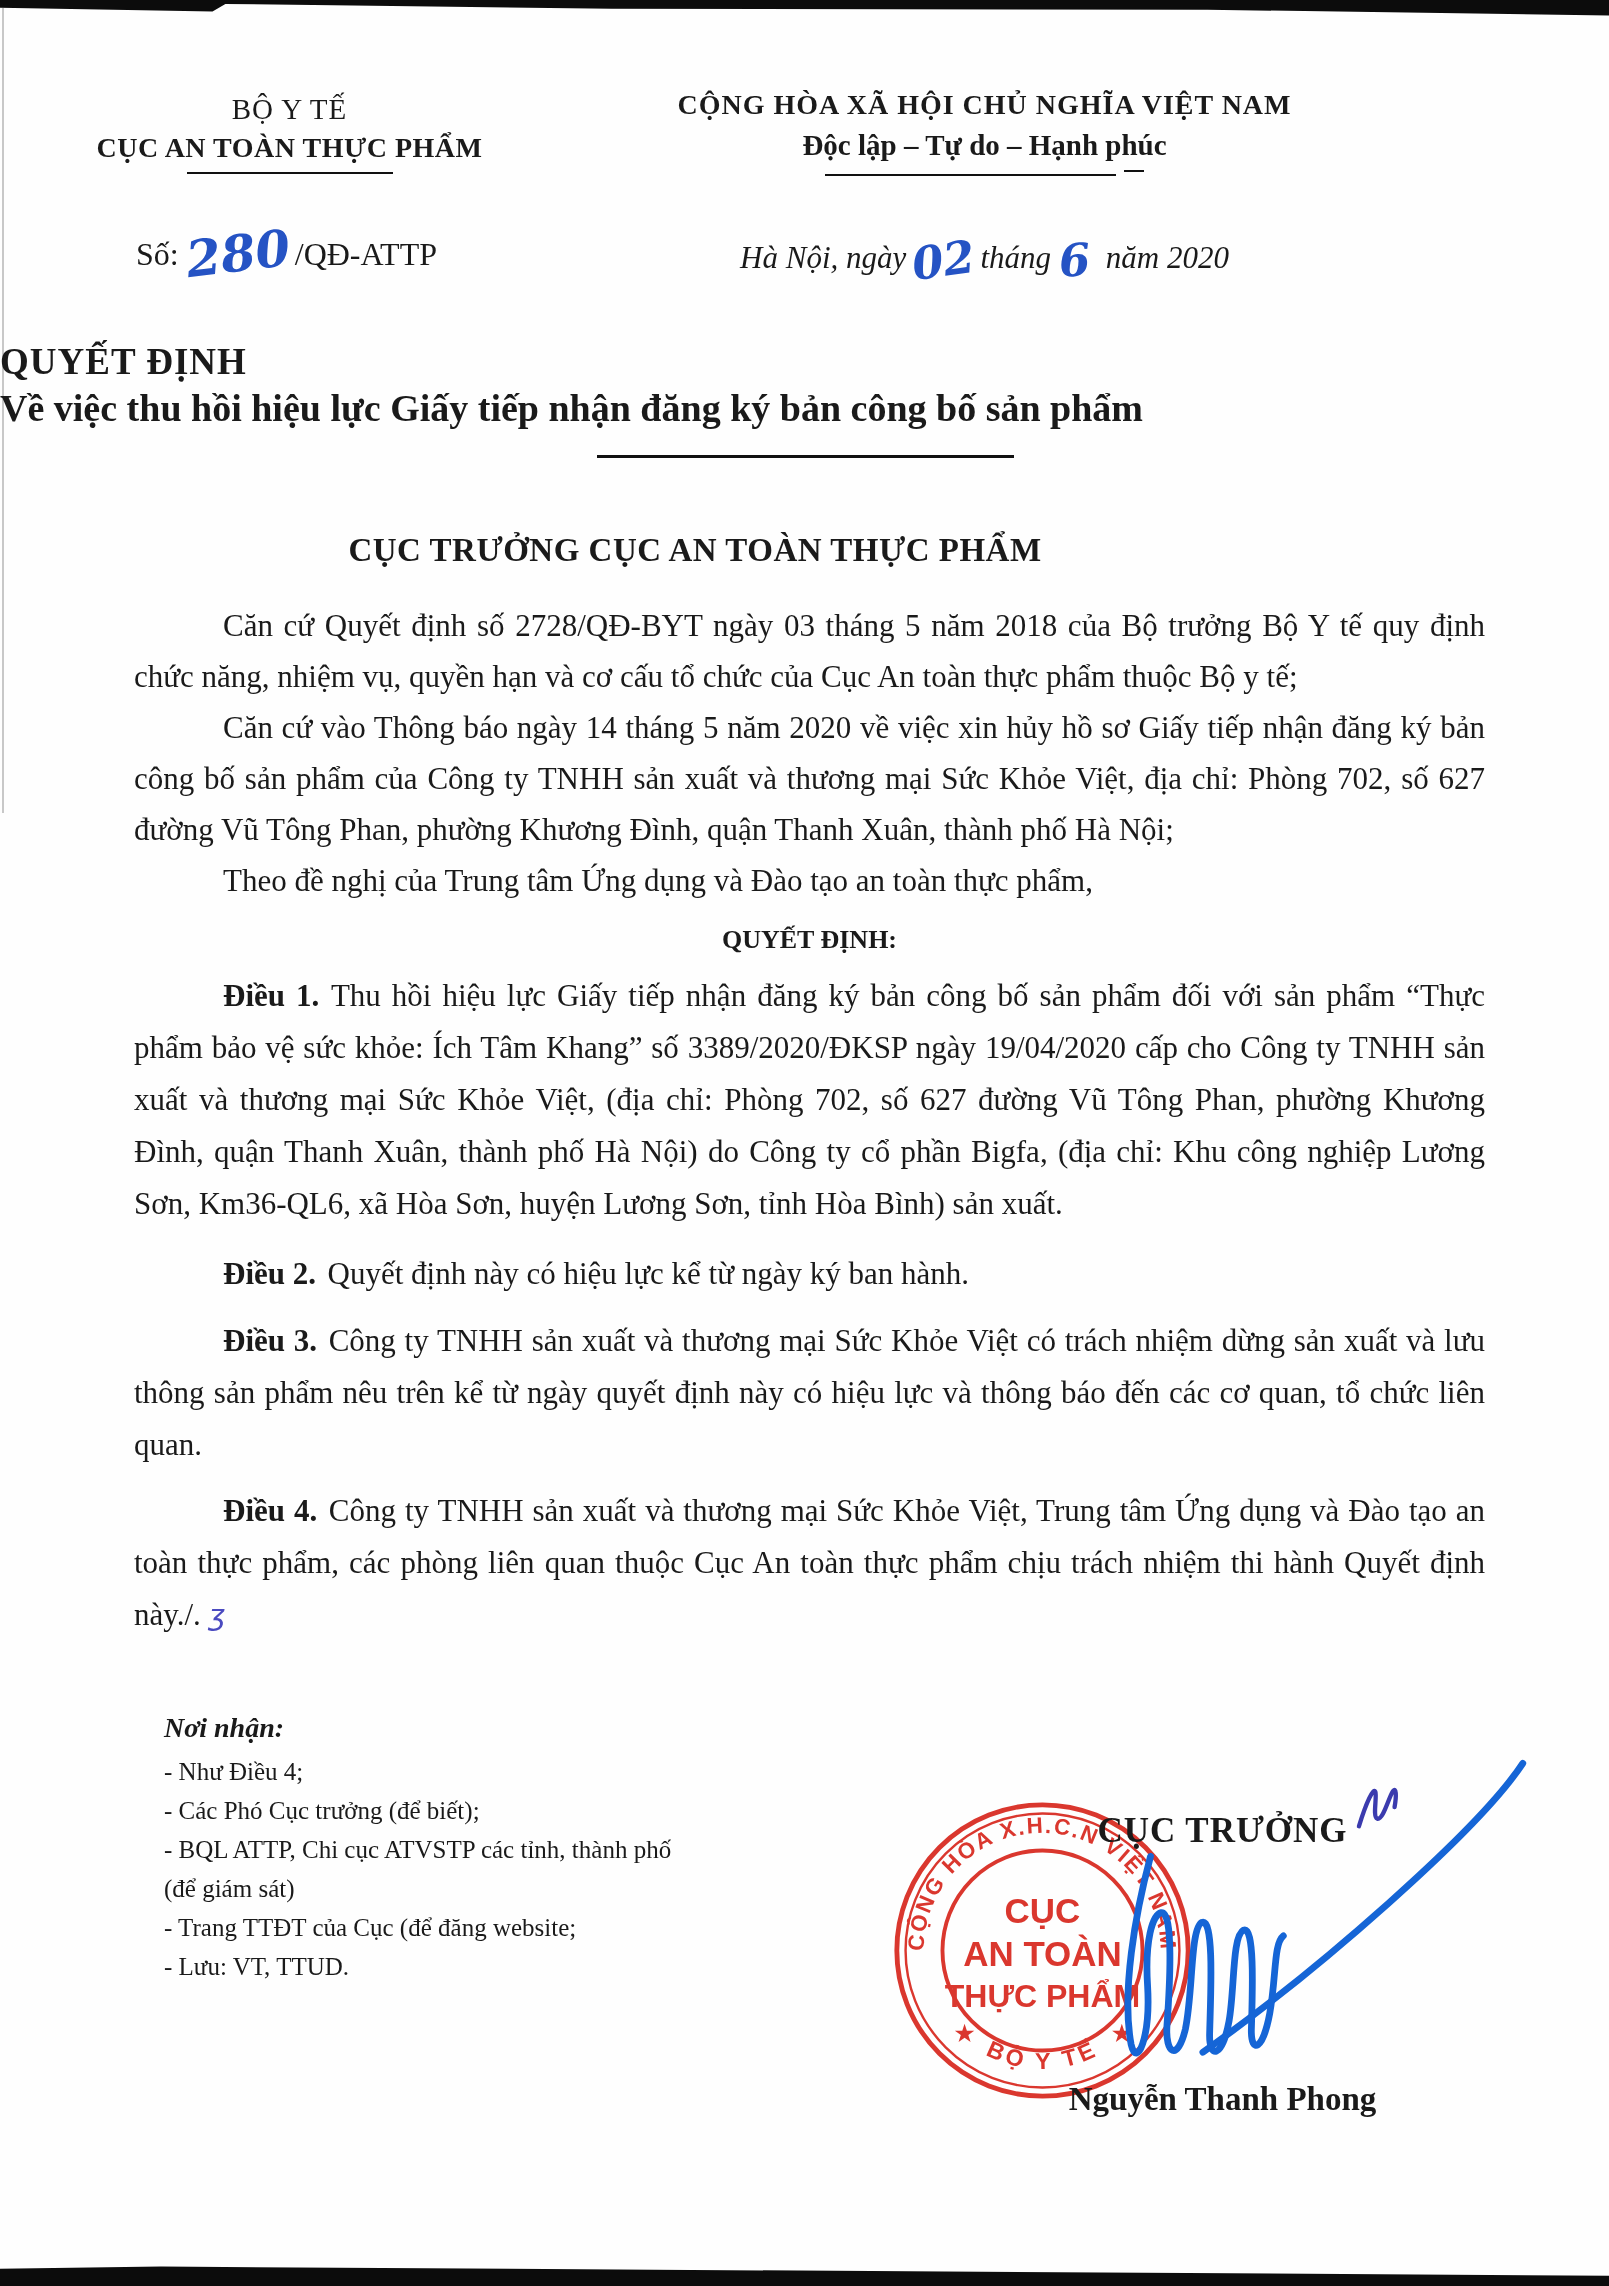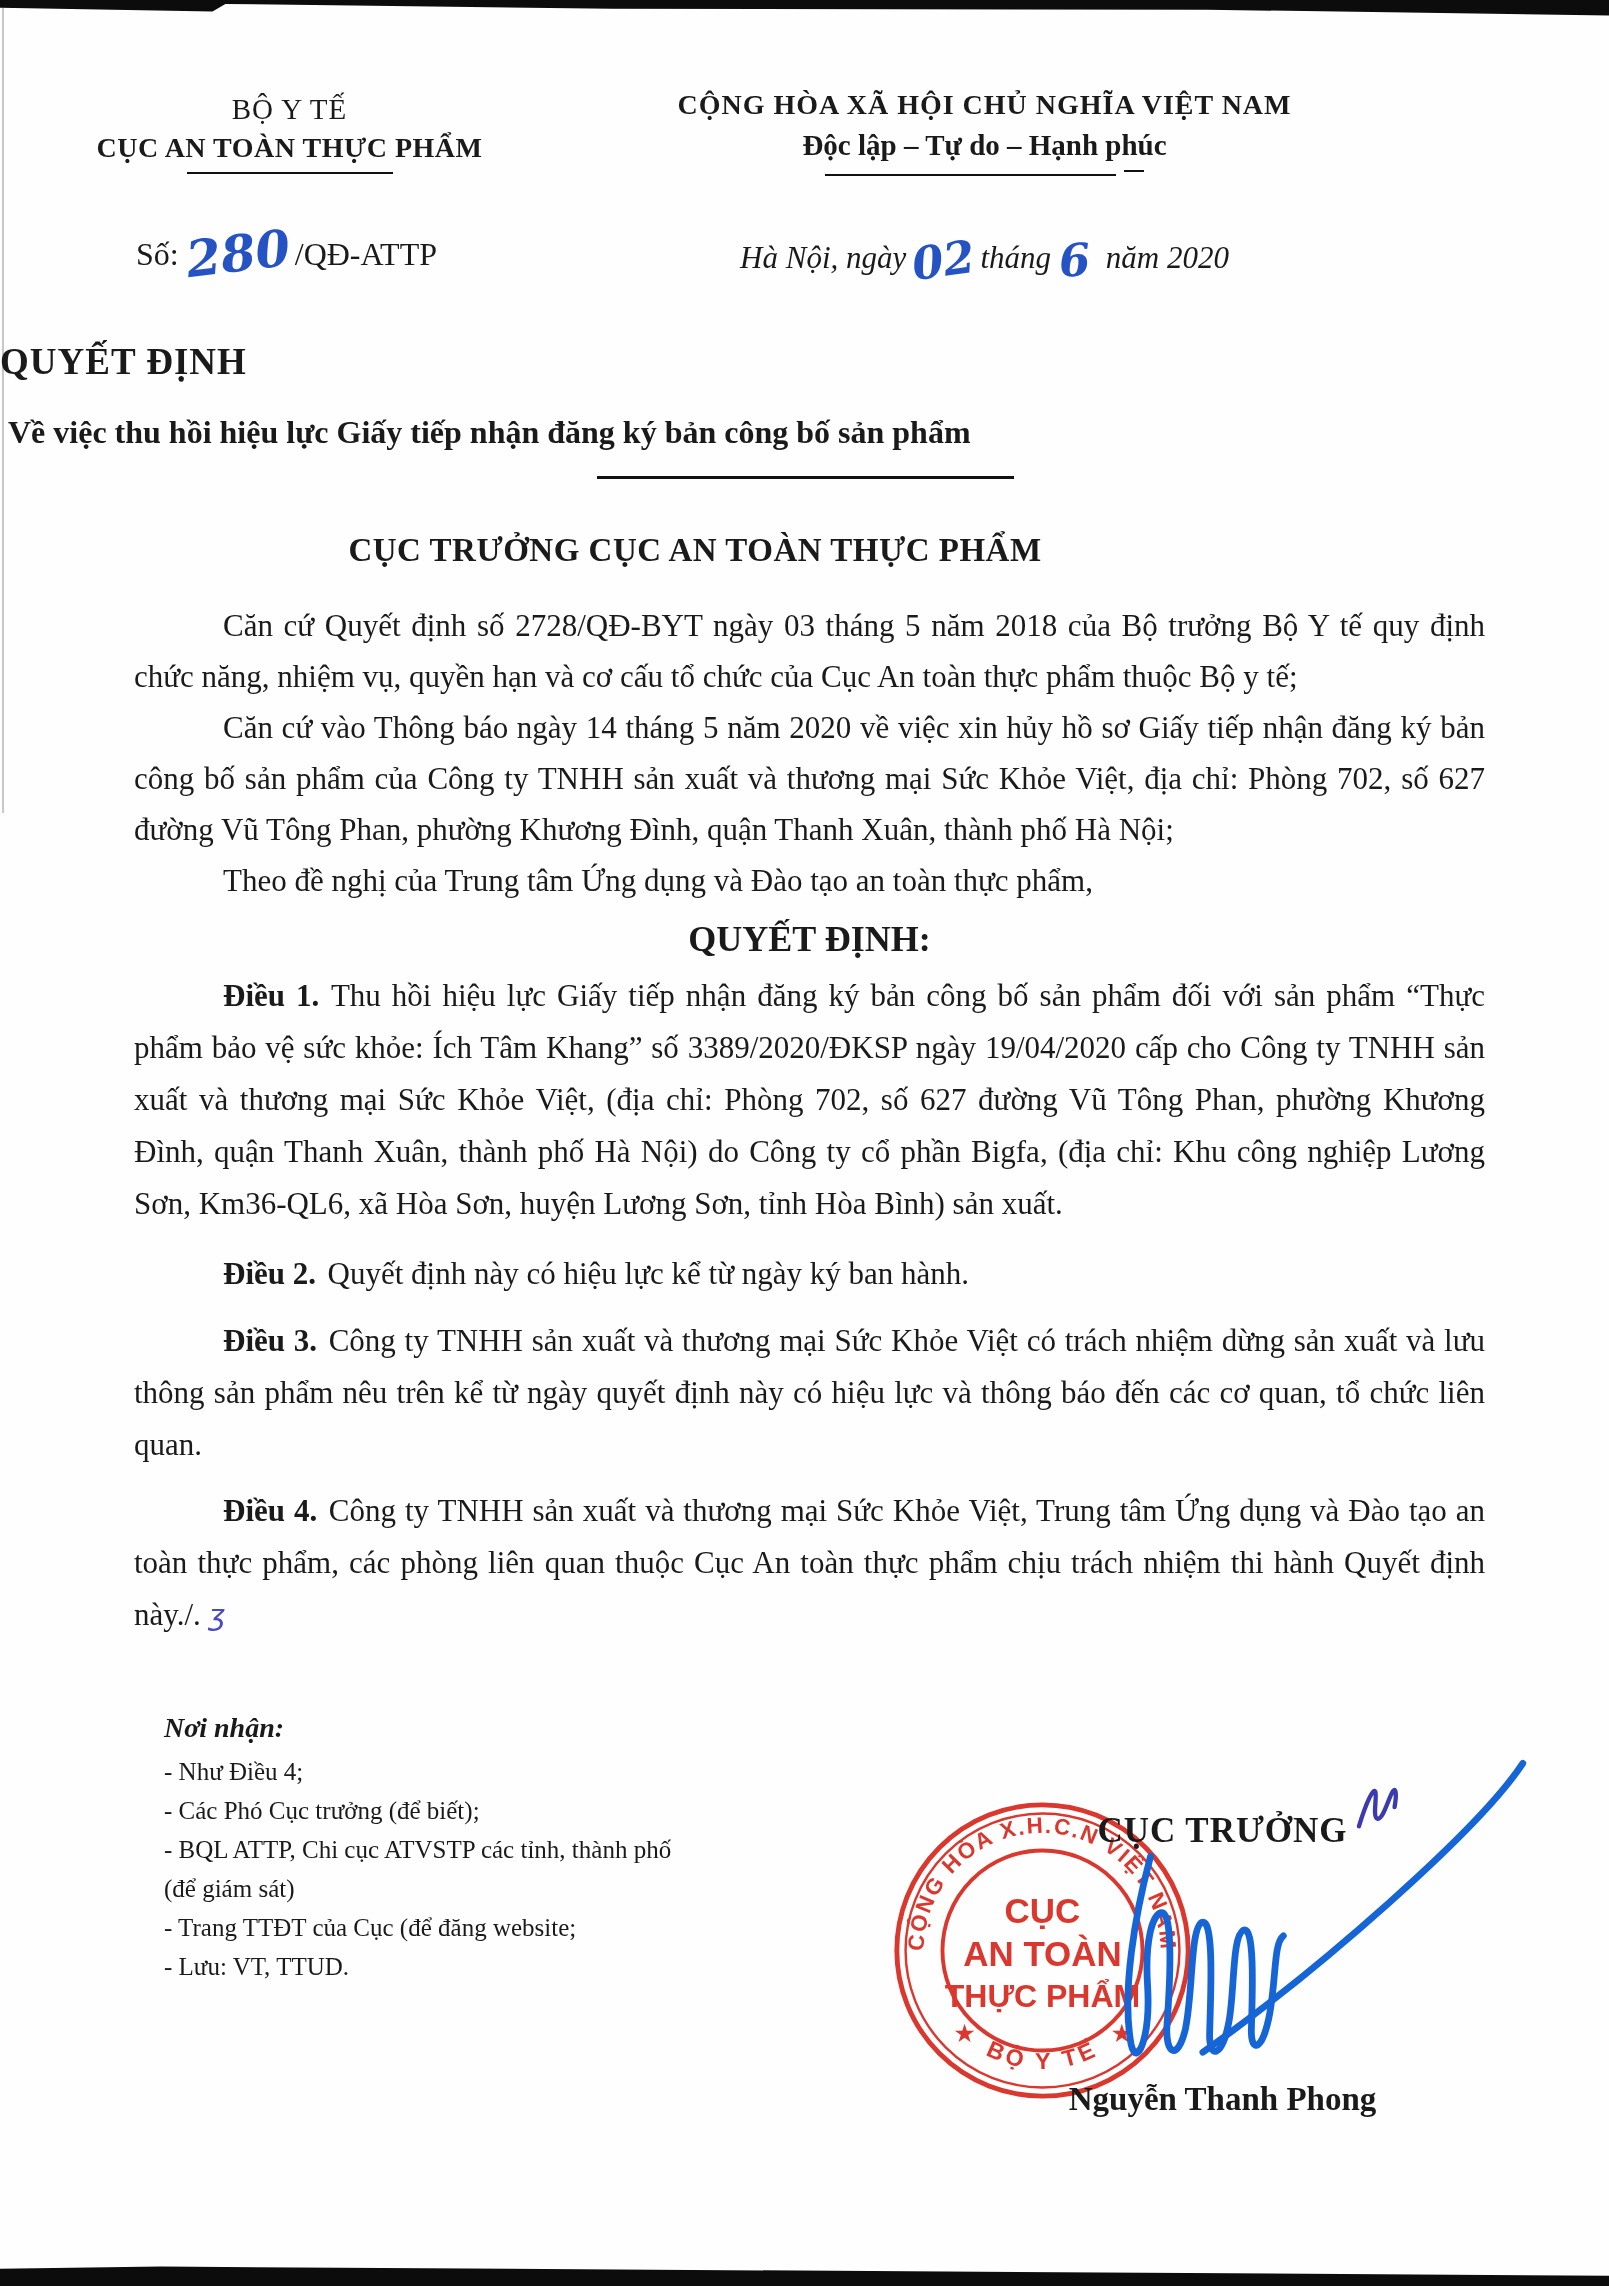--- a/index.html
+++ b/index.html
@@ -29,28 +29,28 @@
   .hdr-right .rule{display:inline-block;width:291px;height:0;border-top:2.9px solid #111;margin:7.8px 0 0;}
   .hdr-right .rule-tick{display:inline-block;width:19.4px;height:0;border-top:2.9px solid #111;margin-left:7.8px;vertical-align:top;margin-top:7.8px;}
   .date-line{position:absolute;left:543px;top:240px;width:883px;text-align:center;font-style:italic;font-size:31px;white-space:nowrap;}
   .date-line .hand{font-size:45px;line-height:0;vertical-align:-7.8px;}
   .date-line .day{transform:rotate(-8deg);margin:0 5.8px;}
   .date-line .month{transform:rotate(-4deg);margin:0 7.8px;}
 
   
   .title{position:absolute;left:0;top:340px;width:1610px;}
   .title .h{font-size:37px;font-weight:bold;letter-spacing:1px;}
-  .title .s{font-size:32px;font-weight:bold;margin-top:31px;padding-left:8px;}
+  .title .s{font-size:38px;font-weight:bold;margin-top:3px;}
   .title .rule{width:417px;height:0;border-top:3.9px solid #111;margin:25px auto 0;}
   .authority{position:absolute;left:0;top:532px;width:1390px;text-align:center;font-size:33px;font-weight:bold;letter-spacing:0.5px;}
 
   
   .body{position:absolute;left:134px;top:600px;width:1351px;font-size:31px;text-align:justify;}
   .body p{margin:0;text-indent:89px;line-height:51px;}
-  .decision-heading{font-size:36px;font-weight:bold;text-align:center;margin:9.7px 0 7.8px;line-height:47px;}
+  .decision-heading{font-size:26px;font-weight:bold;text-align:center;margin:9.7px 0 7.8px;line-height:47px;}
   .article{line-height:52px !important;}
   .a2{margin-top:17.5px !important;}
   .a3{margin-top:15.5px !important;}
   .a4{margin-top:13.6px !important;}
   .lead{font-weight:bold;margin-right:11.6px;}
   .zmark{color:#4a4ac0;font-size:29px;font-style:italic;font-family:"DejaVu Sans",sans-serif;}
 
   
   .recipients{position:absolute;left:136px;top:1712px;width:602px;margin-left:28px;}
   .recipients .label{font-size:28px;font-weight:bold;font-style:italic;margin-bottom:7.8px;}

